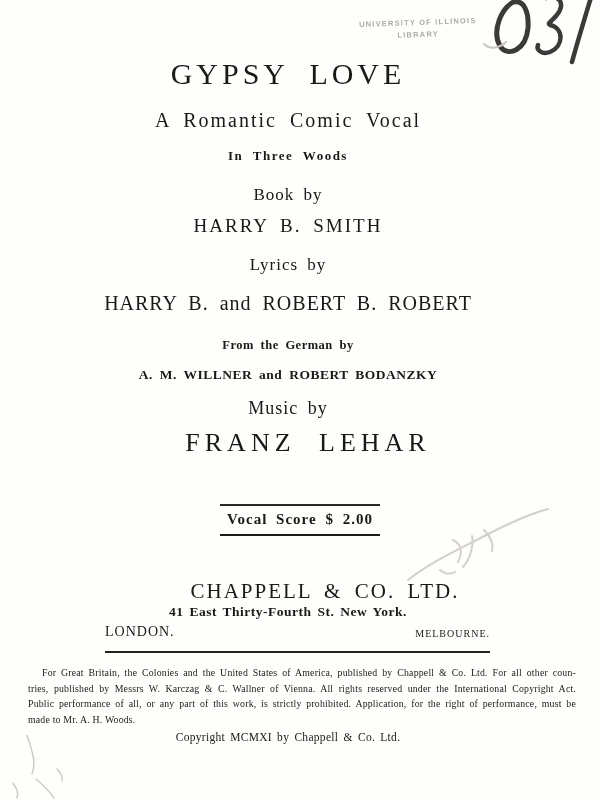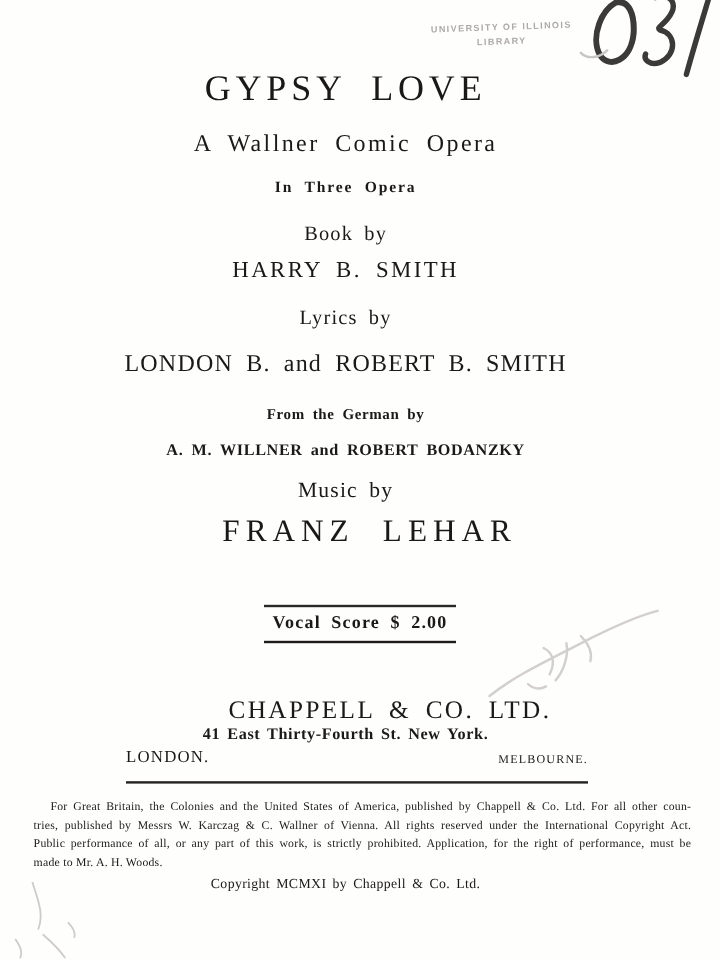--- a/index.html
+++ b/index.html
@@ -93,26 +93,26 @@
       <g fill="none" stroke="#3c3a38" stroke-linecap="round">
         <path d="M 48 8 C 30 14, 22 40, 30 54 C 38 66, 56 58, 58 36 C 59 20, 54 8, 44 10" stroke-width="5"></path>
         <path d="M 76 6 C 90 2, 96 12, 86 24 C 81 30, 77 31, 80 33 C 94 36, 94 54, 80 60 C 72 63, 66 58, 68 53" stroke-width="4.5"></path>
         <path d="M 122 2 C 116 22, 108 48, 102 70" stroke-width="4.5"></path>
       </g>
       <path d="M 14 52 C 20 58, 30 56, 36 50" fill="none" stroke="#c9c5c1" stroke-width="2" stroke-linecap="round"></path>
     </svg>
   </div>
 
   <div class="cline title">GYPSY LOVE</div>
-  <div class="cline subtitle">A Wallner Comic Opera</div>
-  <div class="cline acts">In Three Opera</div>
+  <div class="cline subtitle">A Romantic Comic Vocal</div>
+  <div class="cline acts">In Three Woods</div>
   <div class="cline book-by">Book by</div>
   <div class="cline book-author">HARRY B. SMITH</div>
   <div class="cline lyrics-by">Lyrics by</div>
-  <div class="cline lyrics-auth">LONDON B. and ROBERT B. SMITH</div>
+  <div class="cline lyrics-auth">HARRY B. and ROBERT B. ROBERT</div>
   <div class="cline german-label">From the German by</div>
   <div class="cline german-auth">A. M. WILLNER and ROBERT BODANZKY</div>
   <div class="cline music-by">Music by</div>
   <div class="cline composer">FRANZ LEHAR</div>
 
   <div class="price-box">
     <span>Vocal Score $ 2.00</span>
   </div>
 
   <svg style="position:absolute; left:400px; top:500px;" width="155" height="95" viewBox="0 0 155 95">

